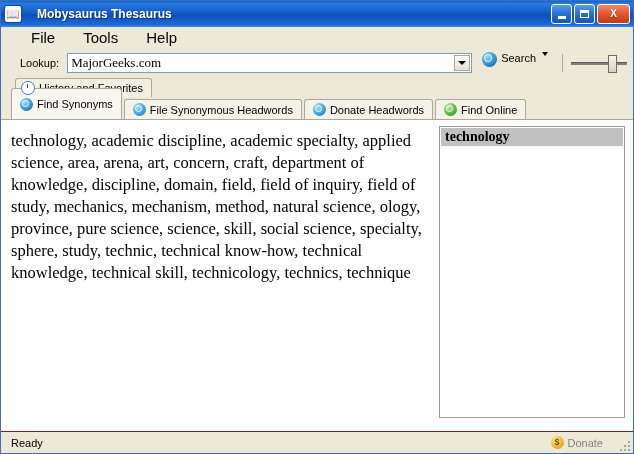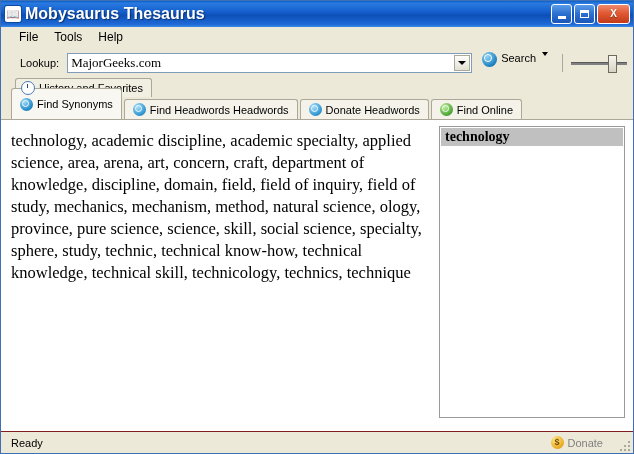--- a/index.html
+++ b/index.html
@@ -48,24 +48,25 @@
     justify-content: center;
     color: #1560cf;
     font-size: 11px;
     font-weight: bold;
     line-height: 1;
     box-shadow: 0 0 0 1px #0a4ba0;
     overflow: hidden;
   }
   .title-text {
     color: #ffffff;
-    font-size: 16px;
+    font-size: 12px;
     font-weight: bold;
     text-shadow: 1px 1px 1px rgba(0,0,0,0.45);
     white-space: nowrap;
+    margin-left: 12px;
   }
   .title-buttons {
     position: absolute;
     right: 3px;
     top: 3px;
     display: flex;
     gap: 2px;
   }
   .tbtn {
     width: 21px; height: 20px;
@@ -93,22 +94,23 @@
   .menubar {
     height: 20px;
     background: #ece9d8;
     display: flex;
     align-items: center;
     padding-left: 10px;
     border-bottom: 1px solid #ece9d8;
   }
   .menu-item {
     padding: 2px 8px;
-    font-size: 12px;
-    color: #000;
+    font-size: 15px;
+    color: #000;
+    margin-left: 12px;
   }
 
   
   .toolbar {
     height: 30px;
     background: #ece9d8;
     display: flex;
     align-items: center;
     padding: 0 6px;
     box-sizing: border-box;
@@ -432,21 +434,21 @@
     </div>
   </div>
 
   <div class="tabstrip">
     <div class="tab active">
       <span class="tab-icon ic-blue"></span>
       <span>Find Synonyms</span>
     </div>
     <div class="tab">
       <span class="tab-icon ic-blue2"></span>
-      <span>Find Headwords Headwords</span>
+      <span>File Synonymous Headwords</span>
     </div>
     <div class="tab">
       <span class="tab-icon ic-blue2"></span>
       <span>Donate Headwords</span>
     </div>
     <div class="tab">
       <span class="tab-icon ic-green"></span>
       <span>Find Online</span>
     </div>
   </div>

